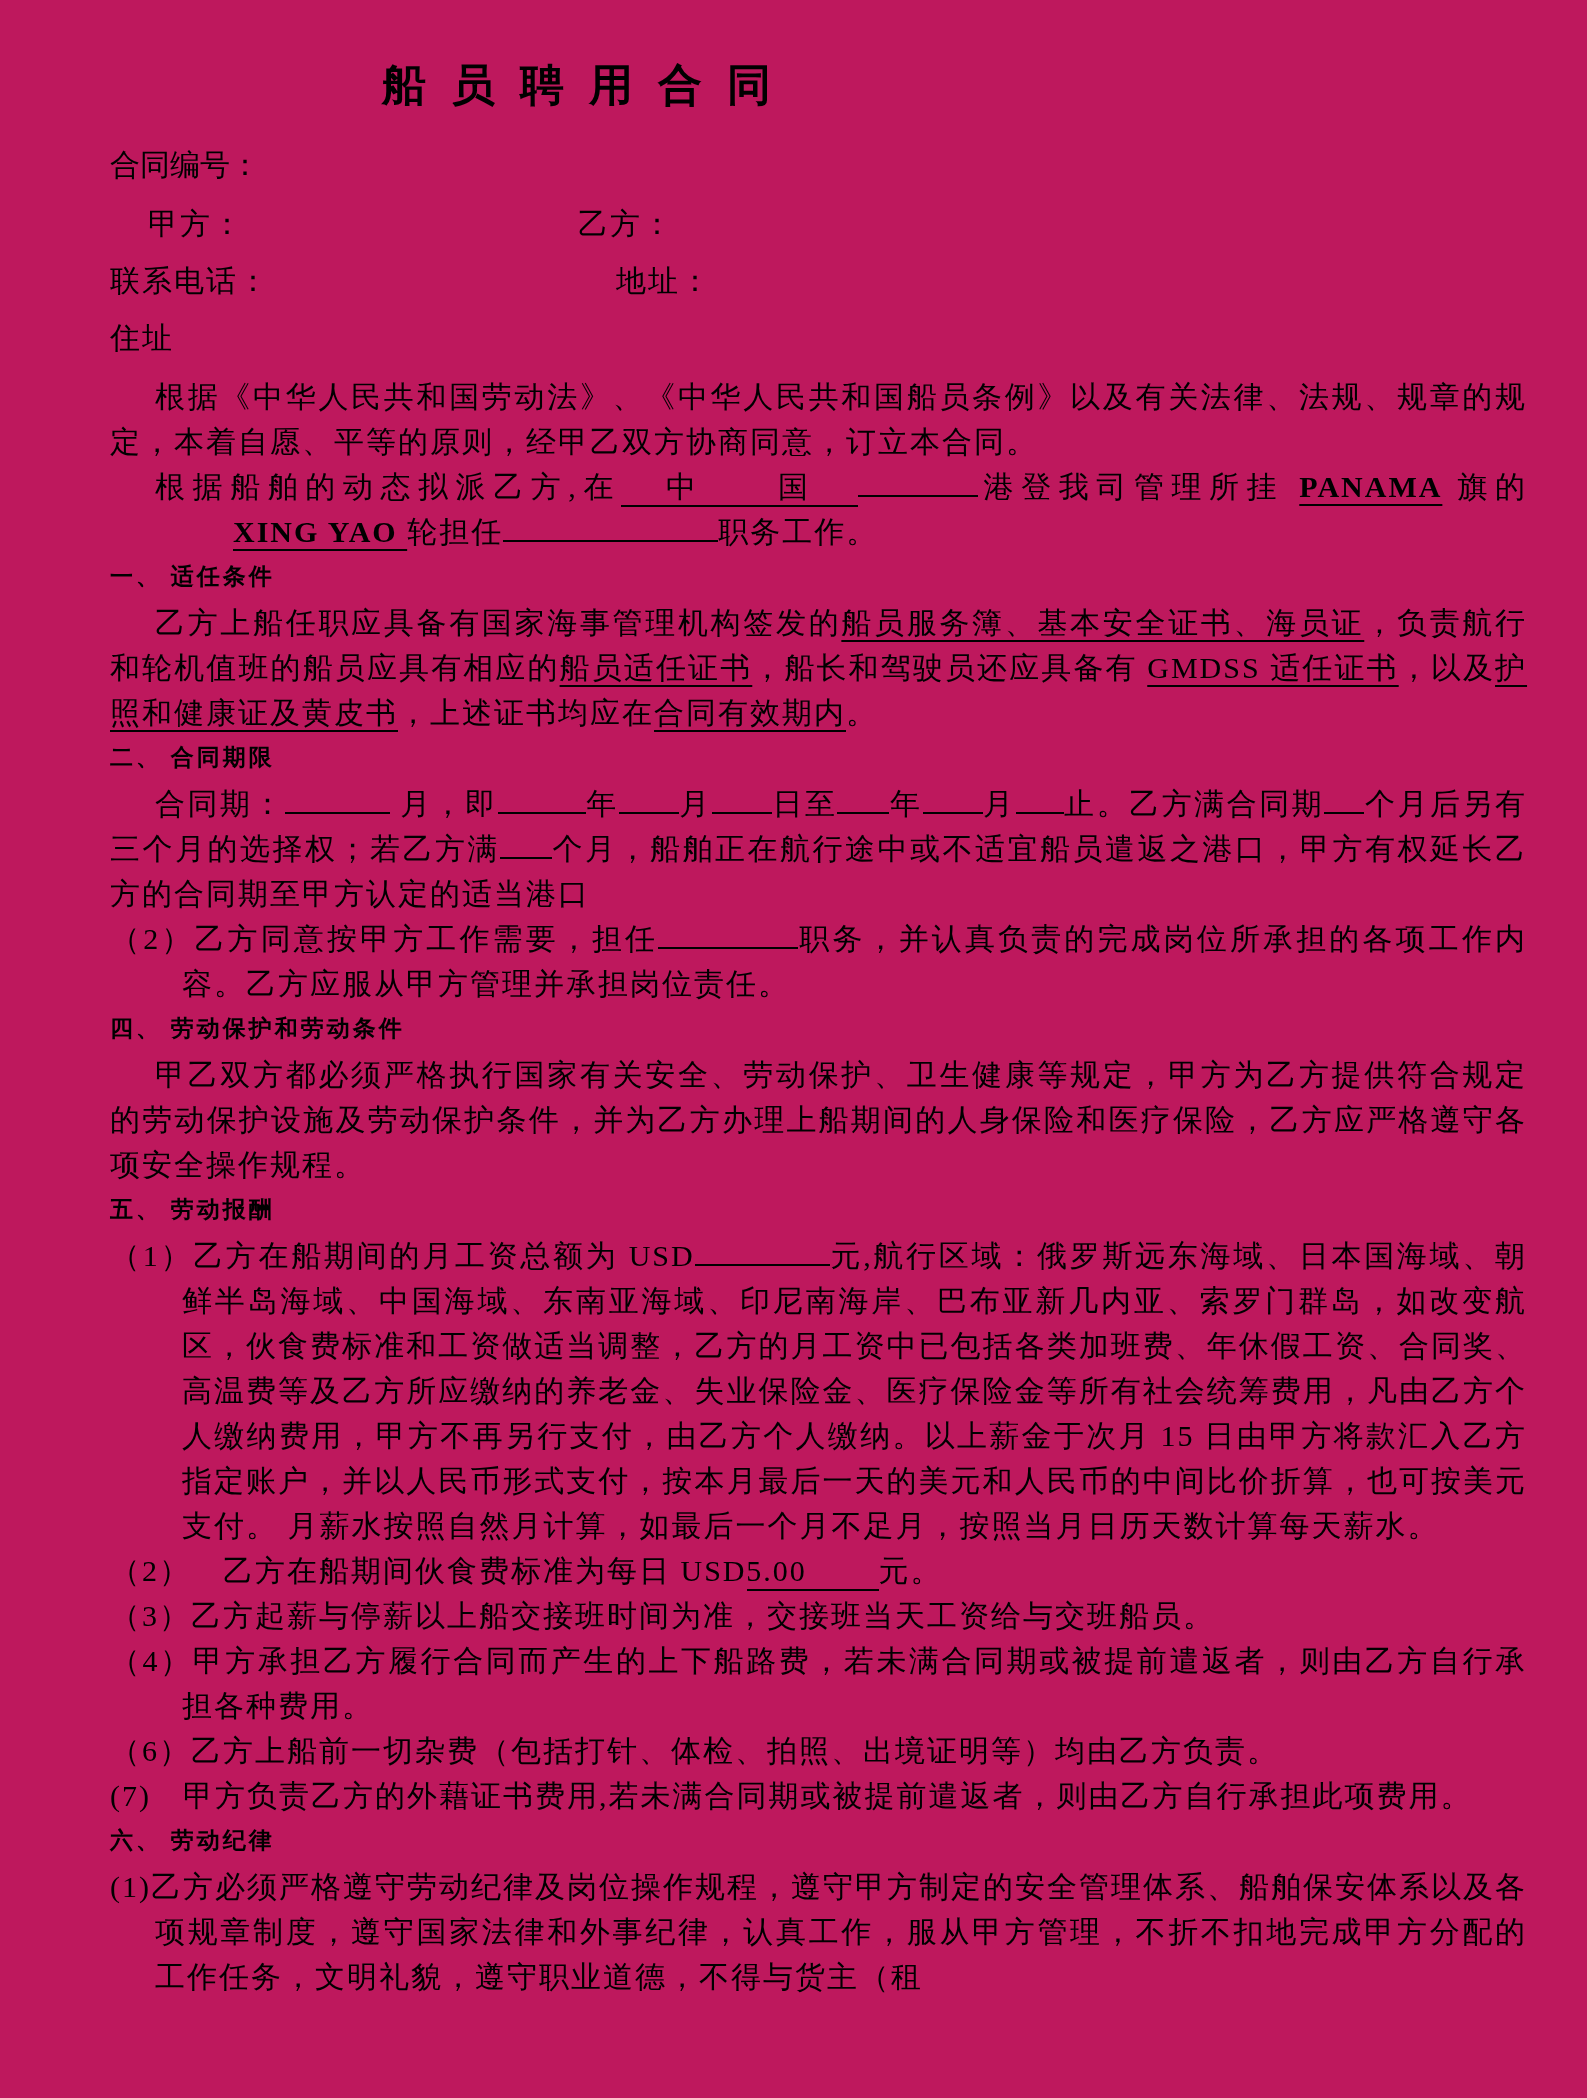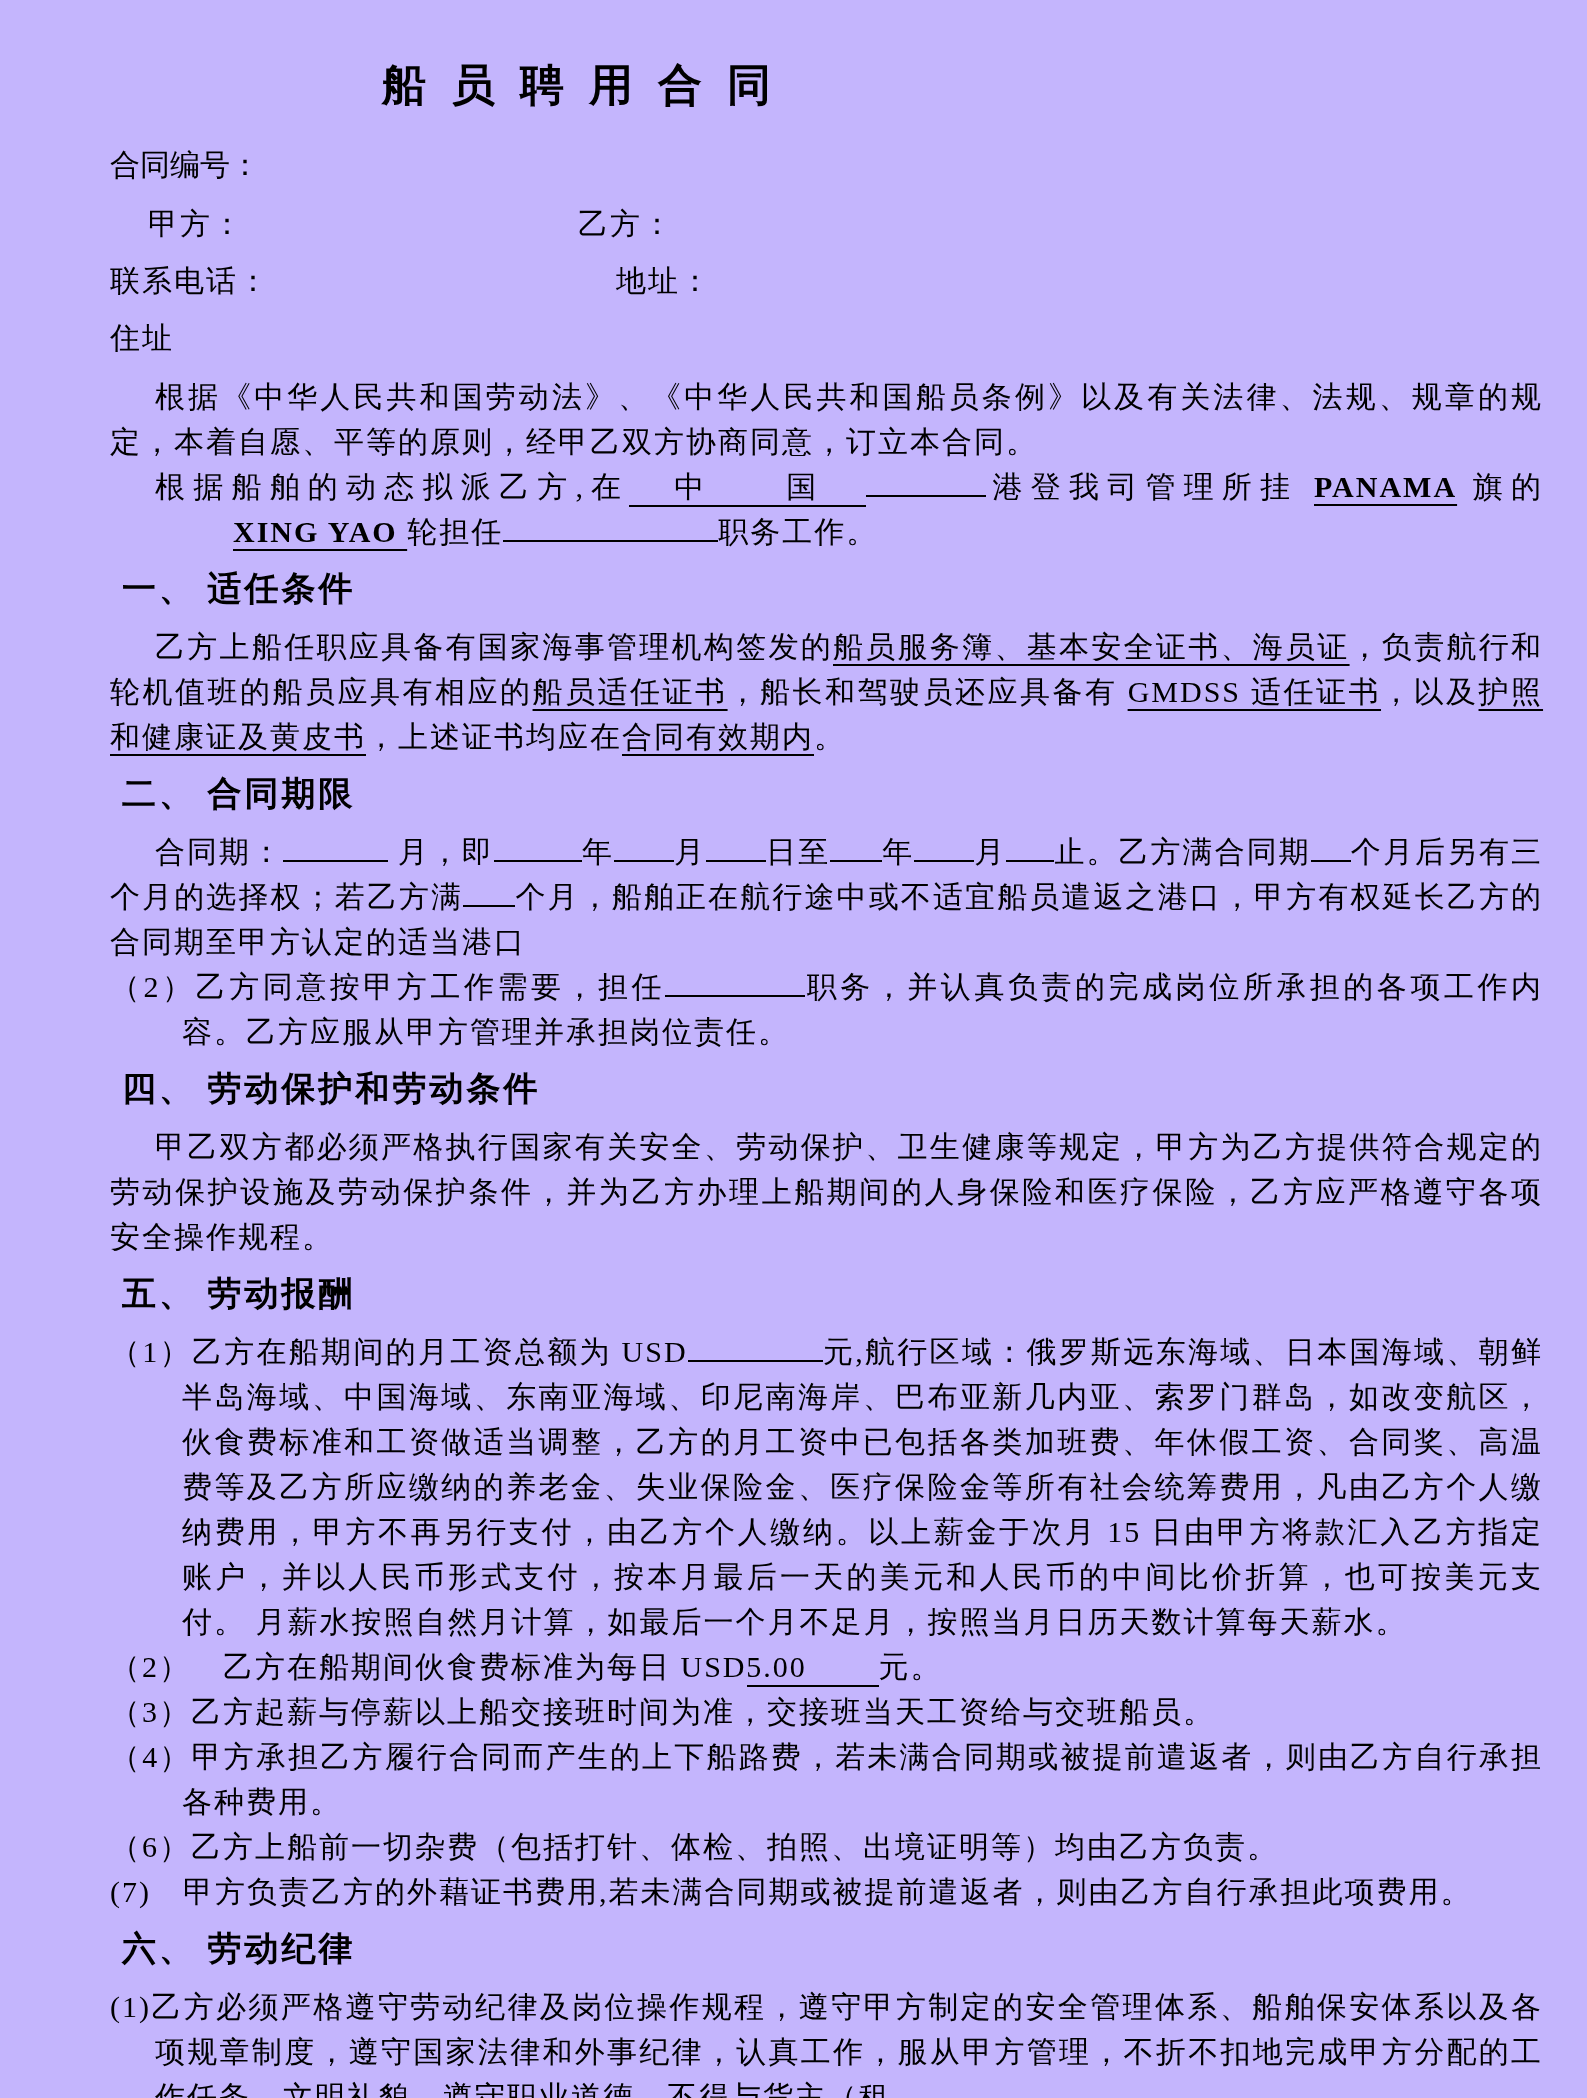--- a/index.html
+++ b/index.html
@@ -1,25 +1,25 @@
 <!DOCTYPE html>
 <html><head>
 <meta charset="utf-8">
 <style>
   html,body{margin:0;padding:0;background:#e8e8e8;}
   .page{
     position:relative;
     width:1587px;height:2098px;
     margin:0 auto;
-    background:#c4b5fd;
+    background:#be185d;
     color:#000;
     font-family:"Liberation Serif","DejaVu Serif",serif;
     font-size:30px;
     box-sizing:border-box;
-    padding:56px 44px 0 110px;
+    padding:56px 60px 0 110px;
     overflow:hidden;
   }
   .title{
     font-size:44px;
     font-weight:bold;
     line-height:60px;
     letter-spacing:2px;
     word-spacing:10px;
     margin:0 0 0 272px;
     white-space:nowrap;
@@ -43,23 +43,23 @@
     letter-spacing:2px;
     white-space:nowrap;
   }
   .mt{margin-top:8px;}
   .ind2{text-indent:45px;}
   .hang72{padding-left:72px;text-indent:-72px;}
   .hang45{padding-left:45px;text-indent:-45px;}
   .dispatch2{margin-left:123px;}
   .jlast{text-align:justify;text-align-last:justify;white-space:normal;}
   h2{
-    font-size:34px;
+    font-size:23px;
     font-weight:bold;
-    margin:12px;
+    margin:0;
     line-height:46px;
     letter-spacing:3px;
   }
   .b{font-weight:bold;}
   .u{
     text-decoration:underline;
     text-decoration-thickness:2px;
     text-underline-offset:7px;
   }
   .blank{

